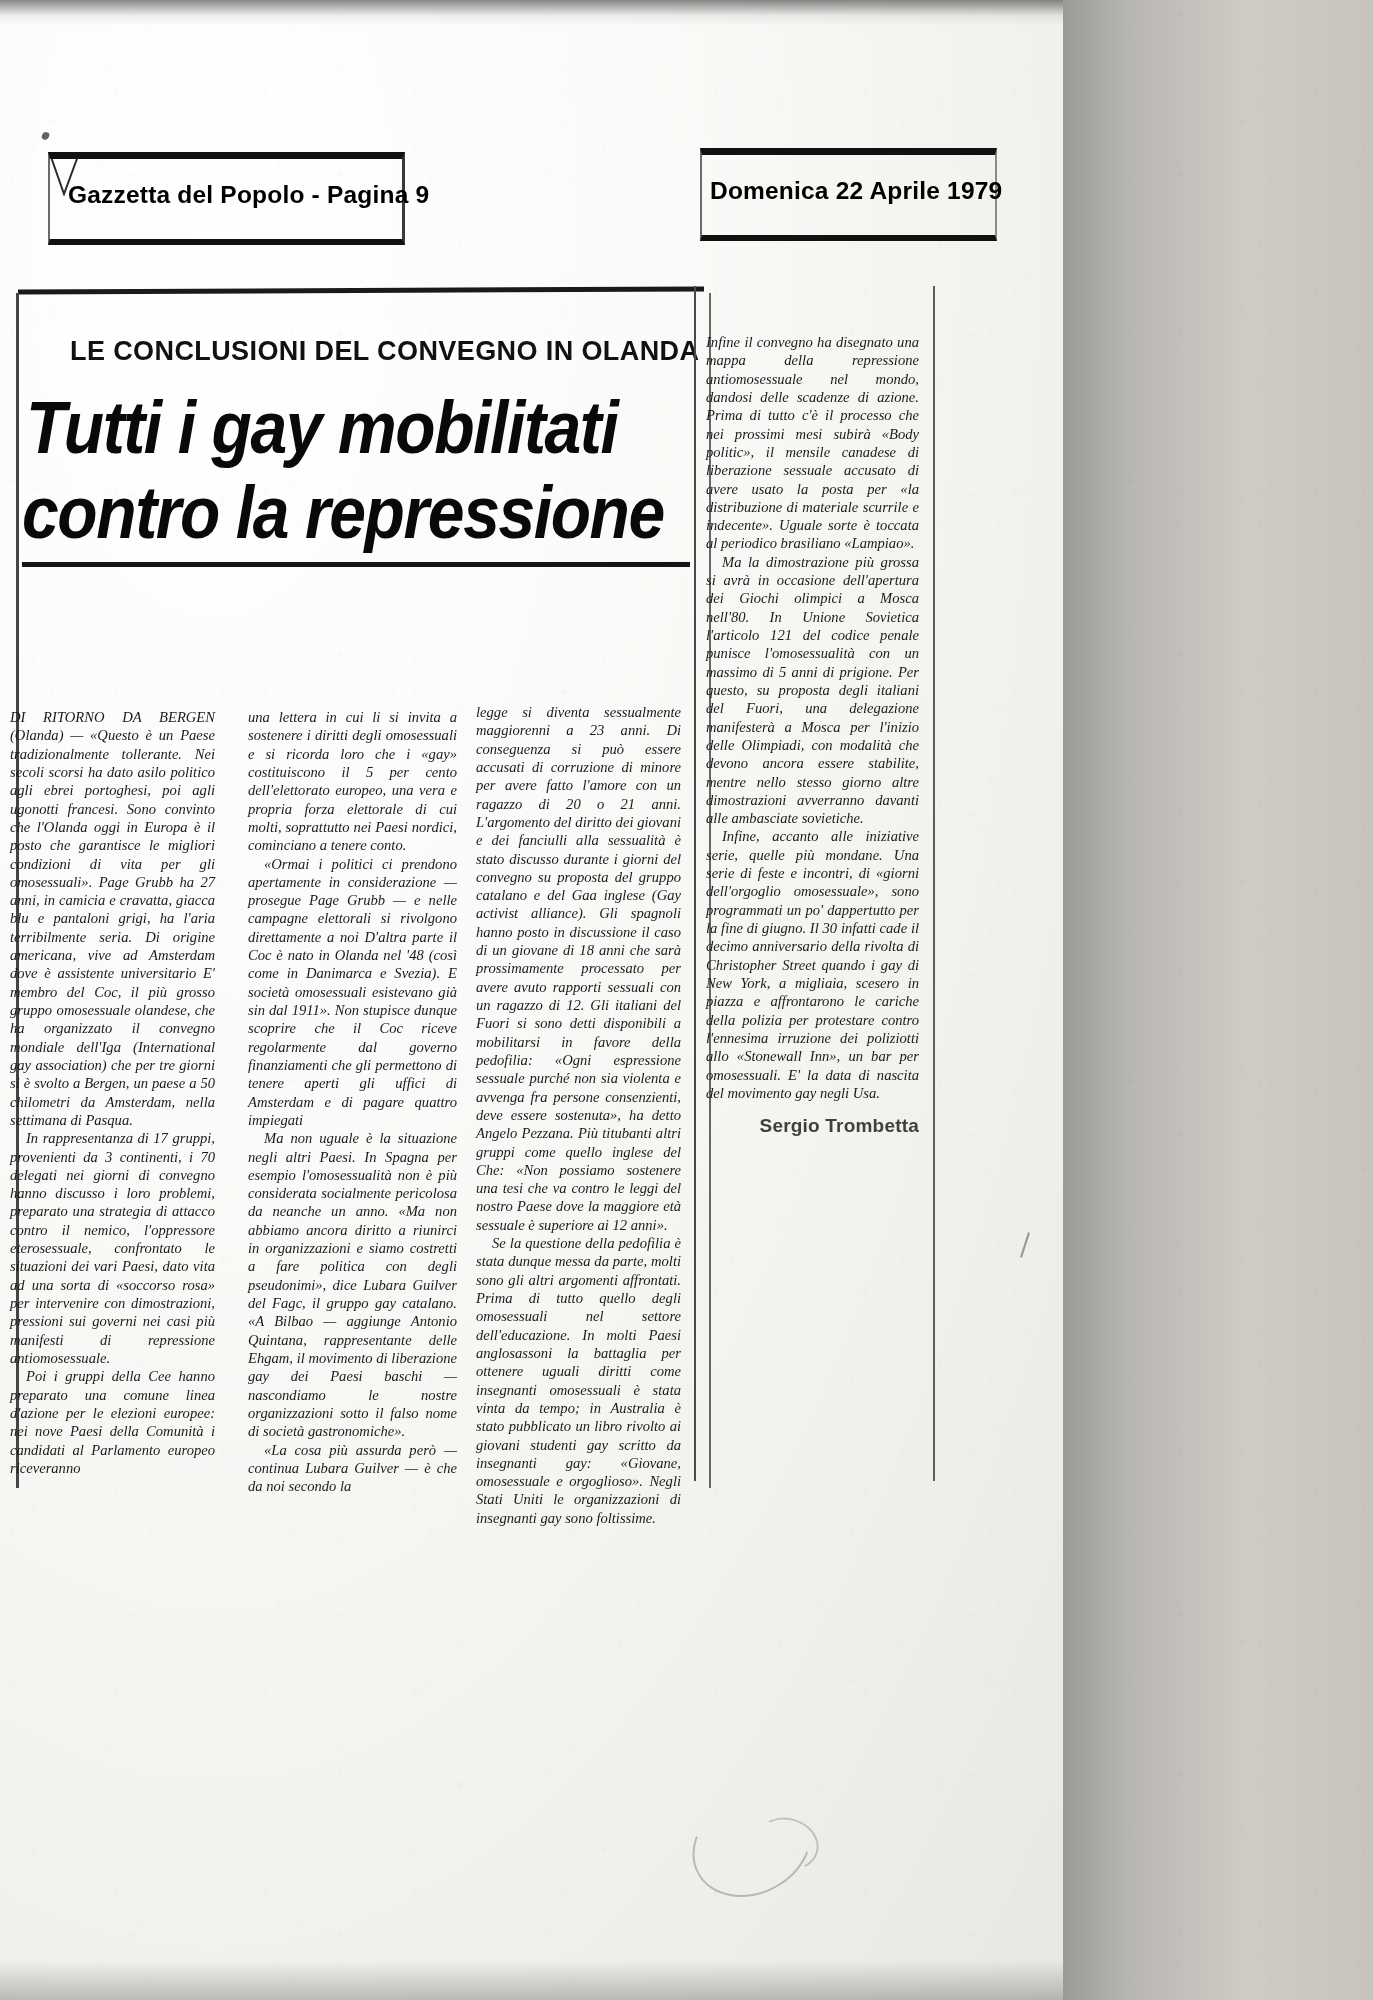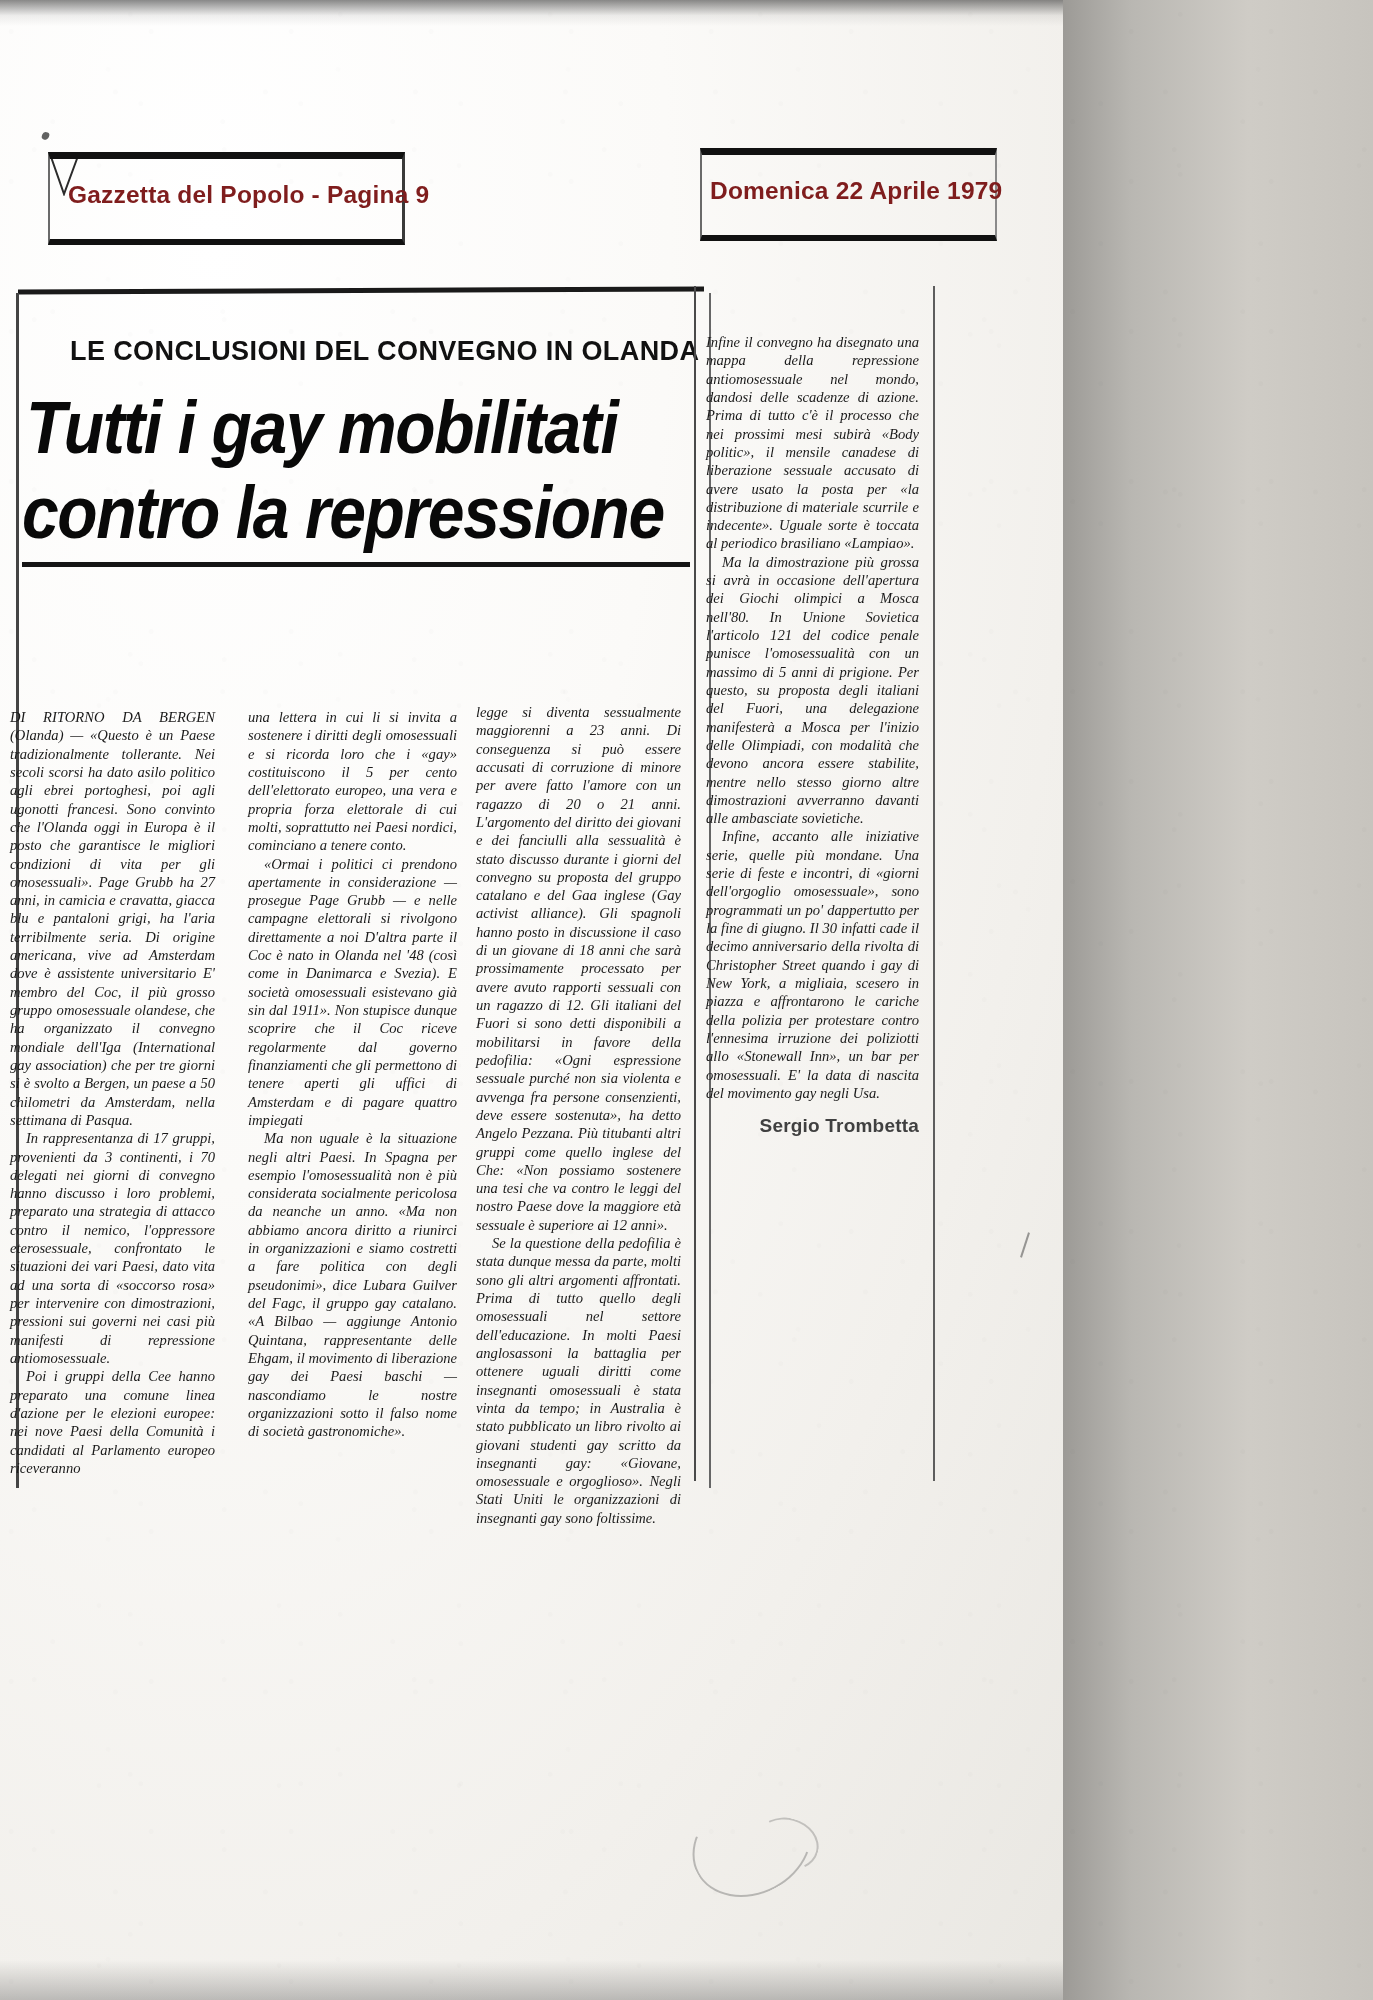--- a/index.html
+++ b/index.html
@@ -80,21 +80,21 @@
   #masthead-right {
     left: 700px; top: 148px;
     width: 293px; height: 80px;
     border-right: 2px solid #8a8a8a;
   }
   .masthead-text {
     font-family: "Liberation Sans", sans-serif;
     font-weight: bold;
     font-size: 24.5px;
     letter-spacing: .2px;
-    color: #7f1d1d;
+    color: #000000;
     position: absolute;
     left: 18px;
     top: 22px;
     white-space: nowrap;
   }
   #masthead-right .masthead-text { left: 8px; }
 
   
   #pen-mark {
     position: absolute;
@@ -289,20 +289,21 @@
   <div class="col" id="col1">
     <p class="first">DI RITORNO DA BERGEN (Olanda) — «Questo è un Paese tradizionalmente tollerante. Nei secoli scorsi ha dato asilo politico agli ebrei portoghesi, poi agli ugonotti francesi. Sono convinto che l'Olanda oggi in Europa è il posto che garantisce le migliori condizioni di vita per gli omosessuali». Page Grubb ha 27 anni, in camicia e cravatta, giacca blu e pantaloni grigi, ha l'aria terribilmente seria. Di origine americana, vive ad Amsterdam dove è assistente universitario E' membro del Coc, il più grosso gruppo omosessuale olandese, che ha organizzato il convegno mondiale dell'Iga (International gay association) che per tre giorni si è svolto a Bergen, un paese a 50 chilometri da Amsterdam, nella settimana di Pasqua.</p>
     <p>In rappresentanza di 17 gruppi, provenienti da 3 continenti, i 70 delegati nei giorni di convegno hanno discusso i loro problemi, preparato una strategia di attacco contro il nemico, l'oppressore eterosessuale, confrontato le situazioni dei vari Paesi, dato vita ad una sorta di «soccorso rosa» per intervenire con dimostrazioni, pressioni sui governi nei casi più manifesti di repressione antiomosessuale.</p>
     <p>Poi i gruppi della Cee hanno preparato una comune linea d'azione per le elezioni europee: nei nove Paesi della Comunità i candidati al Parlamento europeo riceveranno</p>
   </div>
 
   <div class="col" id="col2">
     <p class="first">una lettera in cui li si invita a sostenere i diritti degli omosessuali e si ricorda loro che i «gay» costituiscono il 5 per cento dell'elettorato europeo, una vera e propria forza elettorale di cui molti, soprattutto nei Paesi nordici, cominciano a tenere conto.</p>
     <p>«Ormai i politici ci prendono apertamente in considerazione — prosegue Page Grubb — e nelle campagne elettorali si rivolgono direttamente a noi D'altra parte il Coc è nato in Olanda nel '48 (così come in Danimarca e Svezia). E società omosessuali esistevano già sin dal 1911». Non stupisce dunque scoprire che il Coc riceve regolarmente dal governo finanziamenti che gli permettono di tenere aperti gli uffici di Amsterdam e di pagare quattro impiegati</p>
     <p>Ma non uguale è la situazione negli altri Paesi. In Spagna per esempio l'omosessualità non è più considerata socialmente pericolosa da neanche un anno. «Ma non abbiamo ancora diritto a riunirci in organizzazioni e siamo costretti a fare politica con degli pseudonimi», dice Lubara Guilver del Fagc, il gruppo gay catalano. «A Bilbao — aggiunge Antonio Quintana, rappresentante delle Ehgam, il movimento di liberazione gay dei Paesi baschi — nascondiamo le nostre organizzazioni sotto il falso nome di società gastronomiche».</p>
+    <p>«La cosa più assurda però — continua Lubara Guilver — è che da noi secondo la</p>
   </div>
 
   <div class="col" id="col3">
     <p class="first">legge si diventa sessualmente maggiorenni a 23 anni. Di conseguenza si può essere accusati di corruzione di minore per avere fatto l'amore con un ragazzo di 20 o 21 anni. L'argomento del diritto dei giovani e dei fanciulli alla sessualità è stato discusso durante i giorni del convegno su proposta del gruppo catalano e del Gaa inglese (Gay activist alliance). Gli spagnoli hanno posto in discussione il caso di un giovane di 18 anni che sarà prossimamente processato per avere avuto rapporti sessuali con un ragazzo di 12. Gli italiani del Fuori si sono detti disponibili a mobilitarsi in favore della pedofilia: «Ogni espressione sessuale purché non sia violenta e avvenga fra persone consenzienti, deve essere sostenuta», ha detto Angelo Pezzana. Più titubanti altri gruppi come quello inglese del Che: «Non possiamo sostenere una tesi che va contro le leggi del nostro Paese dove la maggiore età sessuale è superiore ai 12 anni».</p>
     <p>Se la questione della pedofilia è stata dunque messa da parte, molti sono gli altri argomenti affrontati. Prima di tutto quello degli omosessuali nel settore dell'educazione. In molti Paesi anglosassoni la battaglia per ottenere uguali diritti come insegnanti omosessuali è stata vinta da tempo; in Australia è stato pubblicato un libro rivolto ai giovani studenti gay scritto da insegnanti gay: «Giovane, omosessuale e orgoglioso». Negli Stati Uniti le organizzazioni di insegnanti gay sono foltissime.</p>
   </div>
 
   <div class="col" id="col4">
     <p class="first">Infine il convegno ha disegnato una mappa della repressione antiomosessuale nel mondo, dandosi delle scadenze di azione. Prima di tutto c'è il processo che nei prossimi mesi subirà «Body politic», il mensile canadese di liberazione sessuale accusato di avere usato la posta per «la distribuzione di materiale scurrile e indecente». Uguale sorte è toccata al periodico brasiliano «Lampiao».</p>
     <p>Ma la dimostrazione più grossa si avrà in occasione dell'apertura dei Giochi olimpici a Mosca nell'80. In Unione Sovietica l'articolo 121 del codice penale punisce l'omosessualità con un massimo di 5 anni di prigione. Per questo, su proposta degli italiani del Fuori, una delegazione manifesterà a Mosca per l'inizio delle Olimpiadi, con modalità che devono ancora essere stabilite, mentre nello stesso giorno altre dimostrazioni avverranno davanti alle ambasciate sovietiche.</p>

